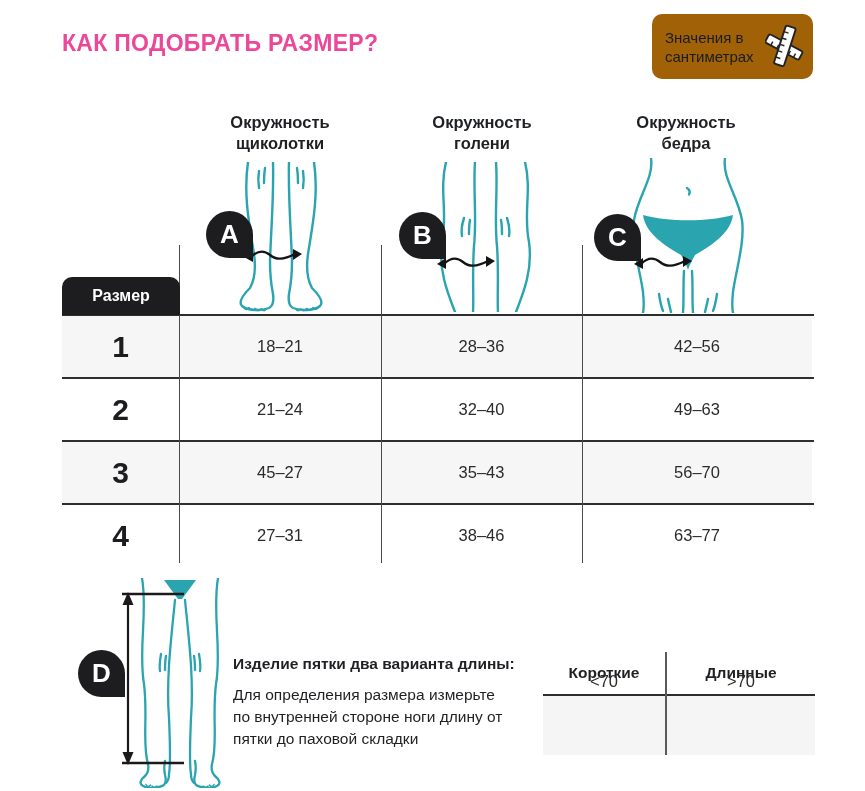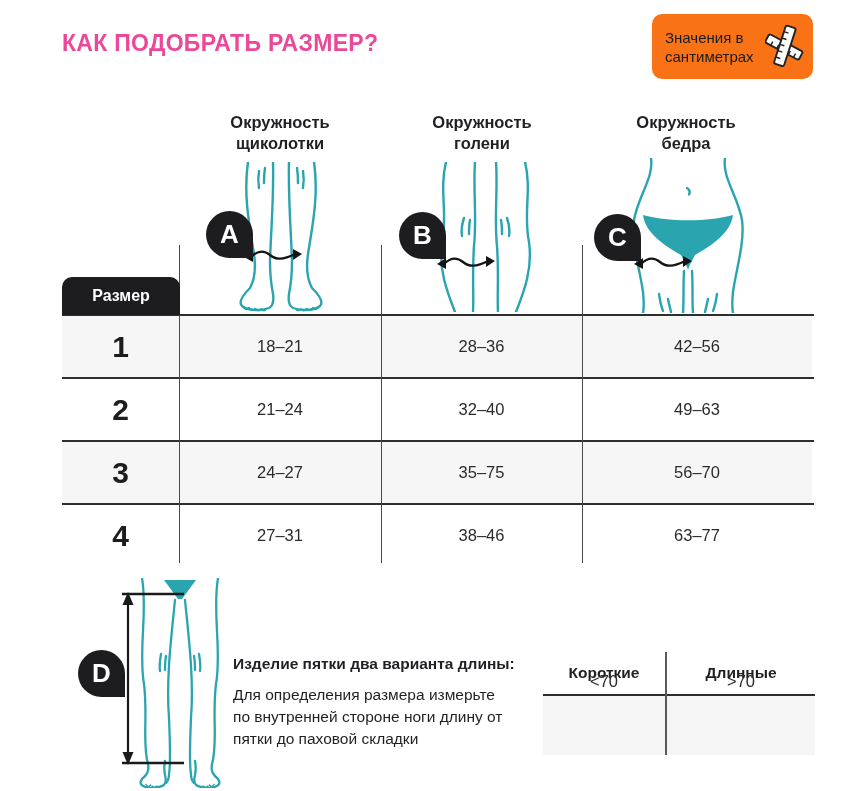--- a/index.html
+++ b/index.html
@@ -1,21 +1,21 @@
 <!DOCTYPE html>
 <html><head>
 <meta charset="utf-8">
 <style>
   * { margin:0; padding:0; box-sizing:border-box; }
   body { background:#ffffff; font-family:"Liberation Sans", sans-serif; color:#1f2023; }
   .canvas { position:relative; width:865px; height:791px; background:#ffffff; overflow:hidden; }
 
   
   .title { position:absolute; left:62px; top:30px; font-size:23px; font-weight:bold; letter-spacing:.3px; color:#ec4899; }
-  .units-chip { position:absolute; left:652px; top:14px; width:161px; height:65px; background:#f97316; border-radius:10px; display:flex; align-items:center; padding:0 8px 0 13px; }
+  .units-chip { position:absolute; left:652px; top:14px; width:161px; height:65px; background:#a16207; border-radius:10px; display:flex; align-items:center; padding:0 8px 0 13px; }
   .units-text { font-size:15px; line-height:19px; color:#1c1c1e; flex:1; }
   .units-icon { width:40px; height:48px; flex:0 0 auto; margin-left:2px; }
 
   
   .col-head { position:absolute; top:112px; width:206px; text-align:center; font-size:16.5px; font-weight:bold; line-height:21px; color:#1f2023; }
   .illu { position:absolute; }
   .marker { position:absolute; width:47px; height:47px; background:#1d1d1f; color:#fff; border-radius:50% 50% 0 50%; display:flex; align-items:center; justify-content:center; font-size:26px; font-weight:bold; z-index:5; }
   .arrow-around { position:absolute; width:58px; height:18px; z-index:4; }
 
   
@@ -150,22 +150,22 @@
     <div class="cell w3">42–56</div>
   </div>
   <div class="trow" style="top:378px">
     <div class="cell size">2</div>
     <div class="cell w1">21–24</div>
     <div class="cell w2">32–40</div>
     <div class="cell w3">49–63</div>
   </div>
   <div class="trow striped" style="top:441px">
     <div class="cell size">3</div>
-    <div class="cell w1">24–27</div>
-    <div class="cell w2">35–75</div>
+    <div class="cell w1">45–27</div>
+    <div class="cell w2">35–43</div>
     <div class="cell w3">56–70</div>
   </div>
   <div class="trow" style="top:504px">
     <div class="cell size">4</div>
     <div class="cell w1">27–31</div>
     <div class="cell w2">38–46</div>
     <div class="cell w3">63–77</div>
   </div>
 
   <div class="hline" style="top:314px"></div>

